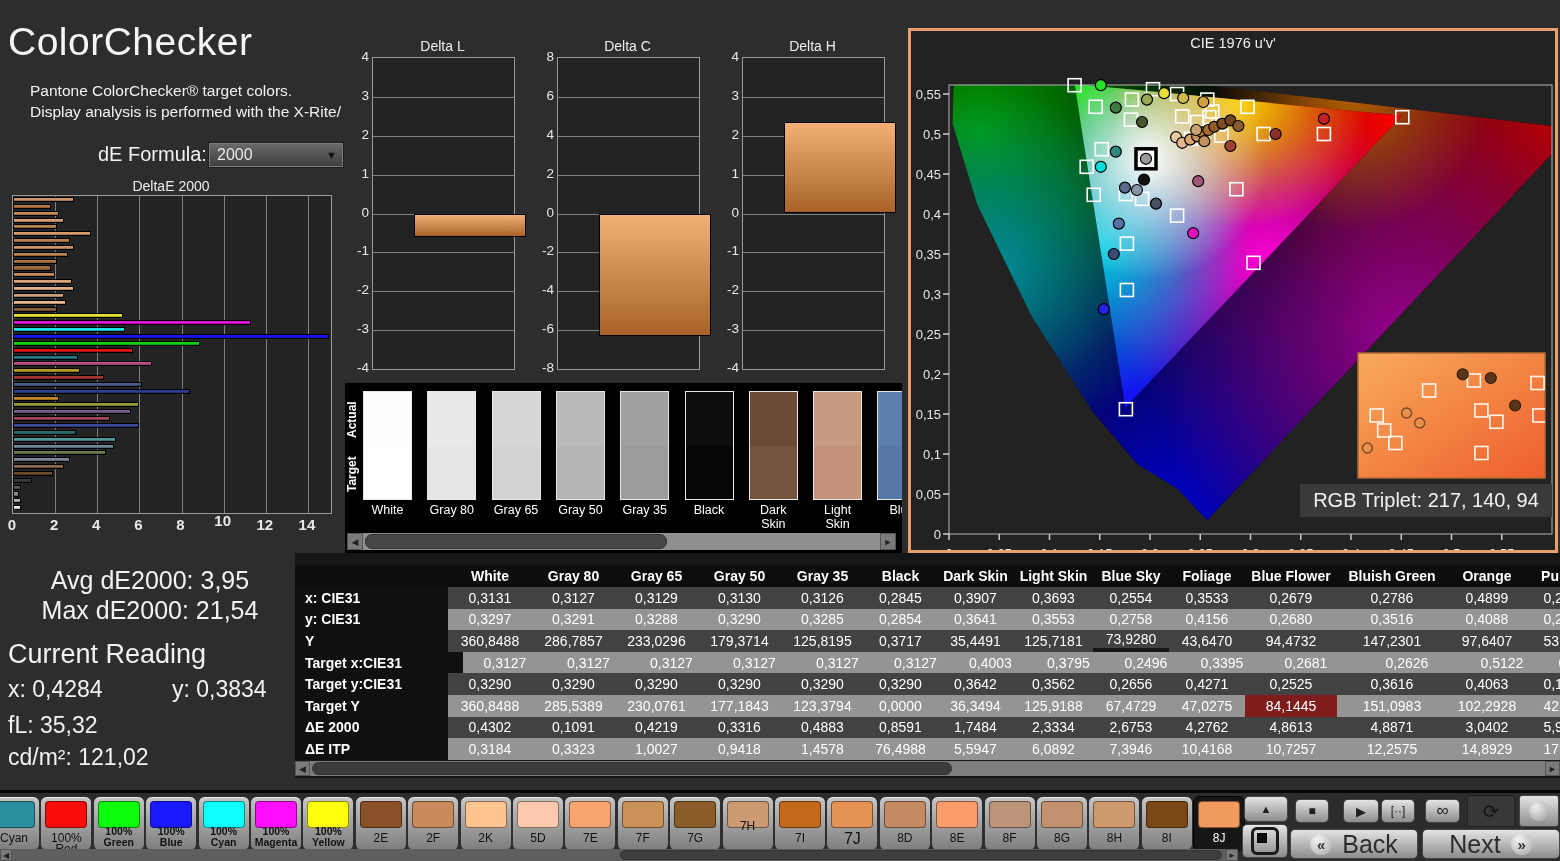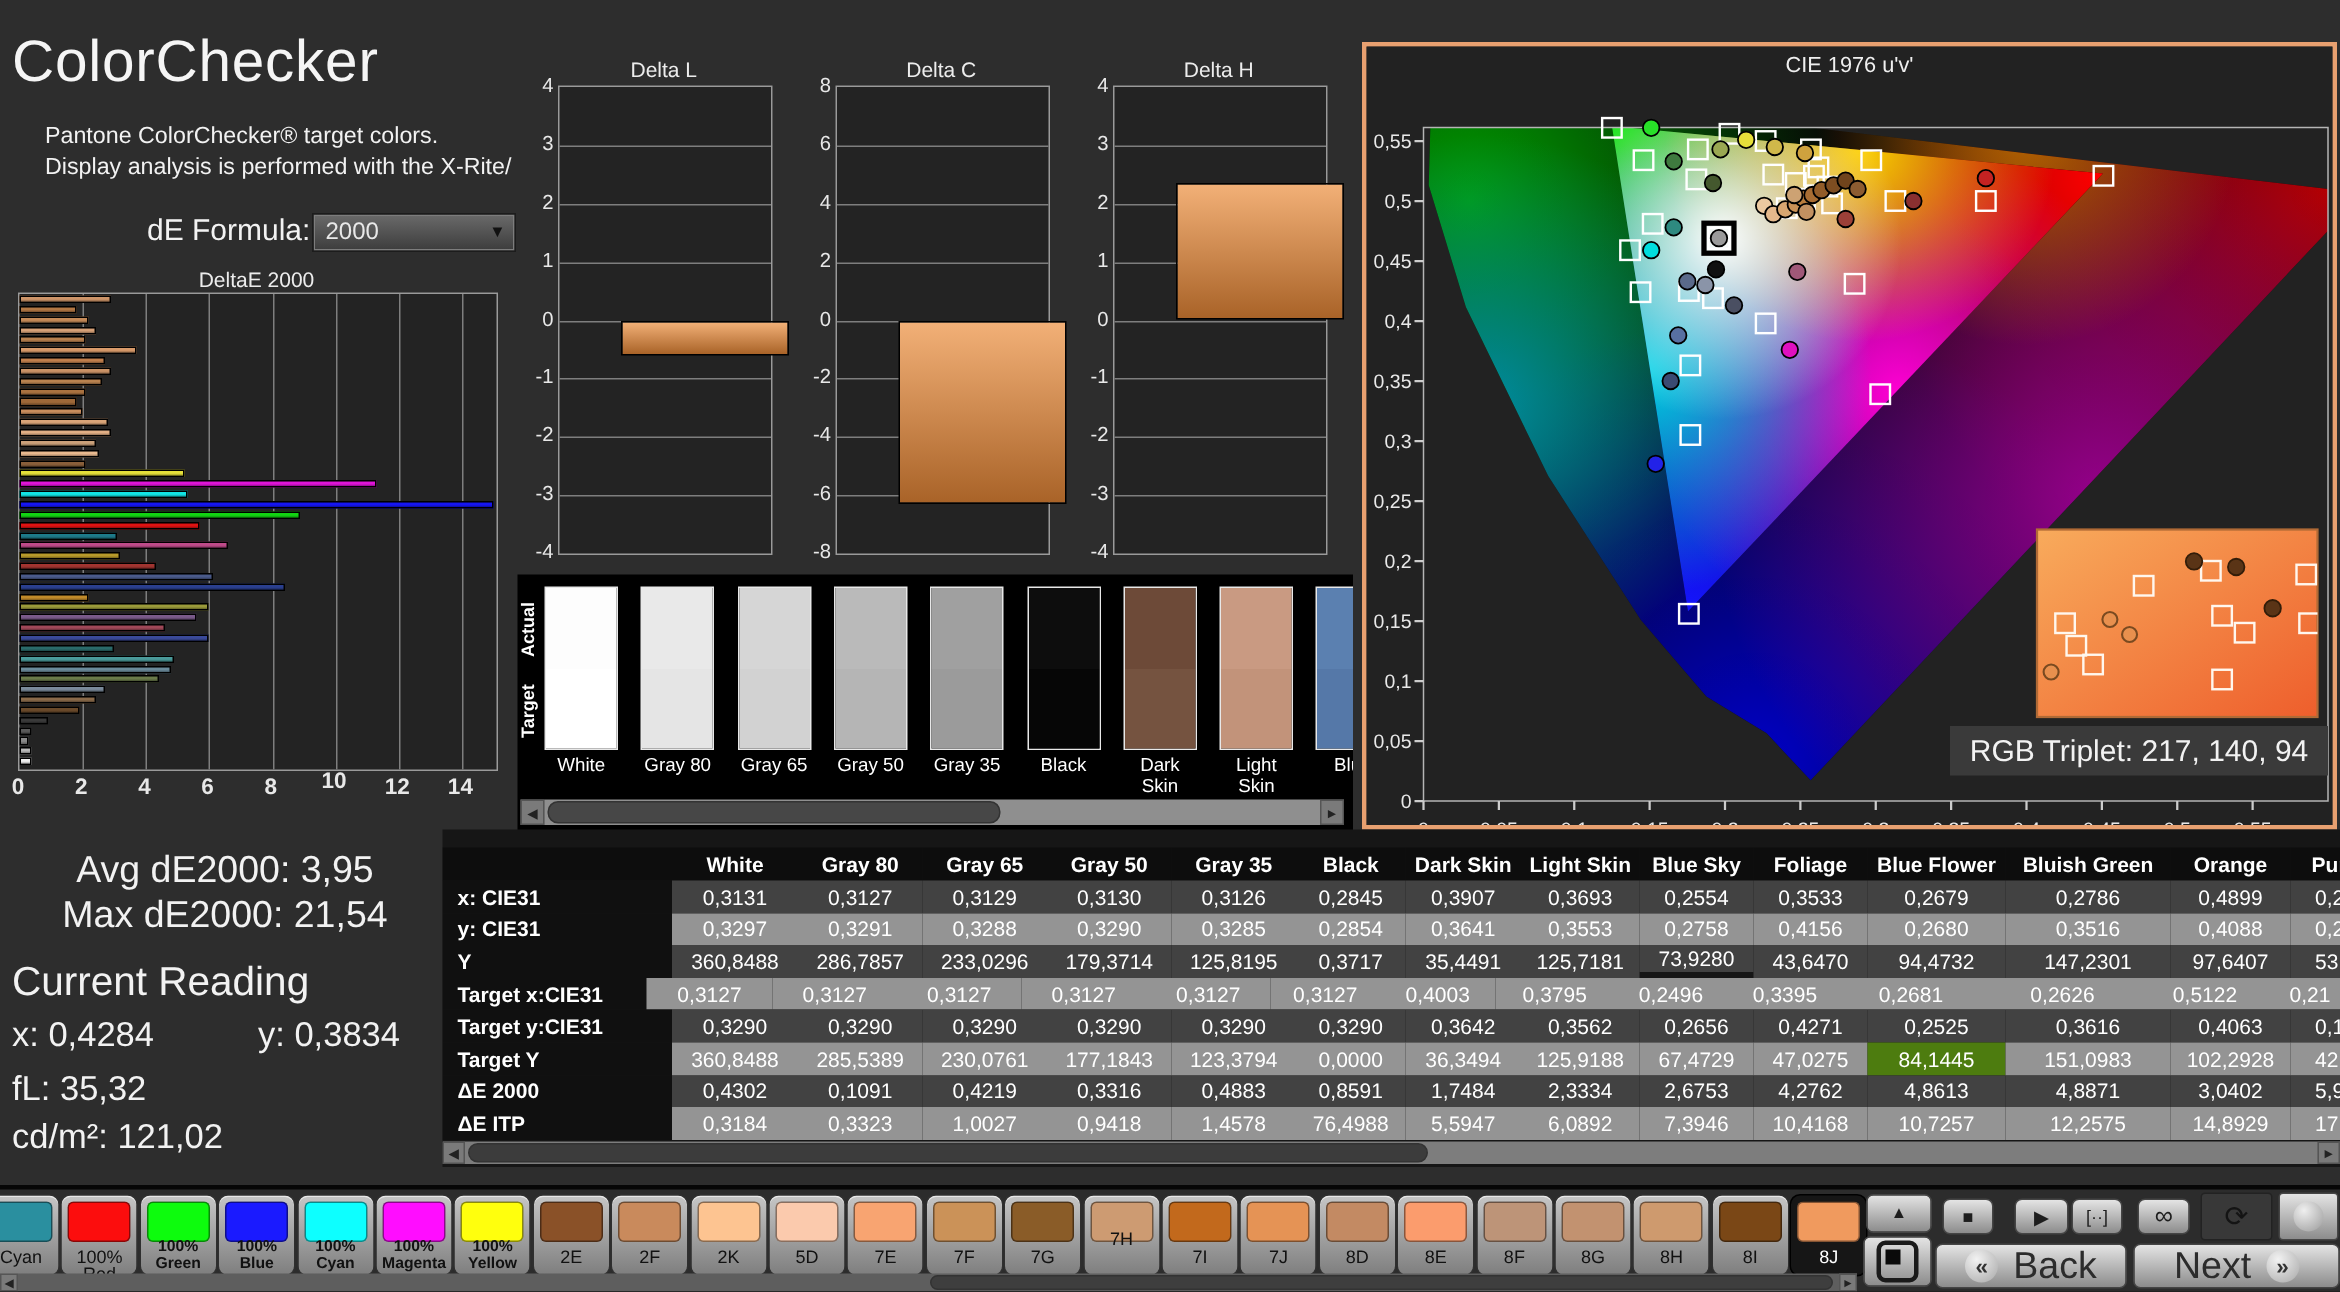--- a/index.html
+++ b/index.html
@@ -579,21 +579,21 @@
           <div class="tcell" style="width: 77px; height: 21.6px; background: rgb(66, 66, 66);">35,4491</div>
           <div class="tcell" style="width: 79px; height: 21.6px; background: rgb(66, 66, 66);">125,7181</div>
           <div class="tcell" style="width: 76px; height: 18px; background: rgb(66, 66, 66);">73,9280</div>
           <div class="tcell" style="width: 76px; height: 21.6px; background: rgb(66, 66, 66);">43,6470</div>
           <div class="tcell" style="width: 92px; height: 21.6px; background: rgb(66, 66, 66);">94,4732</div>
           <div class="tcell" style="width: 110px; height: 21.6px; background: rgb(66, 66, 66);">147,2301</div>
           <div class="tcell" style="width: 80px; height: 21.6px; background: rgb(66, 66, 66);">97,6407</div>
           <div class="tcell" style="width: 60px; height: 21.6px; background: rgb(66, 66, 66);">53,1</div>
         </div>
         <div class="trow">
-          <div class="tcell tlabel" style="width: 136px; height: 21.6px;">Target x:CIE31</div>
+          <div class="tcell tlabel" style="width: 168px; height: 21.6px;">Target x:CIE31</div>
           <div class="tcell" style="width: 84px; height: 21.6px; background: rgb(148, 148, 148);">0,3127</div>
           <div class="tcell" style="width: 83px; height: 21.6px; background: rgb(148, 148, 148);">0,3127</div>
           <div class="tcell" style="width: 83px; height: 21.6px; background: rgb(148, 148, 148);">0,3127</div>
           <div class="tcell" style="width: 83px; height: 21.6px; background: rgb(148, 148, 148);">0,3127</div>
           <div class="tcell" style="width: 83px; height: 21.6px; background: rgb(148, 148, 148);">0,3127</div>
           <div class="tcell" style="width: 73px; height: 21.6px; background: rgb(148, 148, 148);">0,3127</div>
           <div class="tcell" style="width: 77px; height: 21.6px; background: rgb(148, 148, 148);">0,4003</div>
           <div class="tcell" style="width: 79px; height: 21.6px; background: rgb(148, 148, 148);">0,3795</div>
           <div class="tcell" style="width: 76px; height: 21.6px; background: rgb(148, 148, 148);">0,2496</div>
           <div class="tcell" style="width: 76px; height: 21.6px; background: rgb(148, 148, 148);">0,3395</div>
@@ -624,21 +624,21 @@
           <div class="tcell" style="width: 84px; height: 21.6px; background: rgb(148, 148, 148);">360,8488</div>
           <div class="tcell" style="width: 83px; height: 21.6px; background: rgb(148, 148, 148);">285,5389</div>
           <div class="tcell" style="width: 83px; height: 21.6px; background: rgb(148, 148, 148);">230,0761</div>
           <div class="tcell" style="width: 83px; height: 21.6px; background: rgb(148, 148, 148);">177,1843</div>
           <div class="tcell" style="width: 83px; height: 21.6px; background: rgb(148, 148, 148);">123,3794</div>
           <div class="tcell" style="width: 73px; height: 21.6px; background: rgb(148, 148, 148);">0,0000</div>
           <div class="tcell" style="width: 77px; height: 21.6px; background: rgb(148, 148, 148);">36,3494</div>
           <div class="tcell" style="width: 79px; height: 21.6px; background: rgb(148, 148, 148);">125,9188</div>
           <div class="tcell" style="width: 76px; height: 21.6px; background: rgb(148, 148, 148);">67,4729</div>
           <div class="tcell" style="width: 76px; height: 21.6px; background: rgb(148, 148, 148);">47,0275</div>
-          <div class="tcell" style="width: 92px; height: 21.6px; background: #4d7c0f; text-align: center;">84,1445</div>
+          <div class="tcell" style="width: 92px; height: 21.6px; background: #7f1d1d; text-align: center;">84,1445</div>
           <div class="tcell" style="width: 110px; height: 21.6px; background: rgb(148, 148, 148);">151,0983</div>
           <div class="tcell" style="width: 80px; height: 21.6px; background: rgb(148, 148, 148);">102,2928</div>
           <div class="tcell" style="width: 60px; height: 21.6px; background: rgb(148, 148, 148);">42,4</div>
         </div>
         <div class="trow">
           <div class="tcell tlabel" style="width: 153px; height: 21.6px;">ΔE 2000</div>
           <div class="tcell" style="width: 84px; height: 21.6px; background: rgb(66, 66, 66);">0,4302</div>
           <div class="tcell" style="width: 83px; height: 21.6px; background: rgb(66, 66, 66);">0,1091</div>
           <div class="tcell" style="width: 83px; height: 21.6px; background: rgb(66, 66, 66);">0,4219</div>
           <div class="tcell" style="width: 83px; height: 21.6px; background: rgb(66, 66, 66);">0,3316</div>
@@ -756,21 +756,21 @@
         <div class="tile" style="left: 721.6px;">
           <div class="chip" style="background: rgb(205, 155, 114);"></div>
           <div class="tlab" style="top: 24px; font-weight: normal; font-size: 12px;">7H</div>
         </div>
         <div class="tile" style="left: 774px;">
           <div class="chip" style="background: rgb(194, 105, 28);"></div>
           <div class="tlab" style="top: 36px; font-weight: normal; font-size: 12px;">7I</div>
         </div>
         <div class="tile" style="left: 826.4px;">
           <div class="chip" style="background: rgb(229, 147, 85);"></div>
-          <div class="tlab" style="top: 36px; font-weight: normal; font-size: 12px;">7J</div>
+          <div class="tlab" style="top: 36px; font-weight: normal; font-size: 16px;">7J</div>
         </div>
         <div class="tile" style="left: 878.8px;">
           <div class="chip" style="background: rgb(195, 138, 99);"></div>
           <div class="tlab" style="top: 36px; font-weight: normal; font-size: 12px;">8D</div>
         </div>
         <div class="tile" style="left: 931.2px;">
           <div class="chip" style="background: rgb(251, 156, 109);"></div>
           <div class="tlab" style="top: 36px; font-weight: normal; font-size: 12px;">8E</div>
         </div>
         <div class="tile" style="left: 983.6px;">

